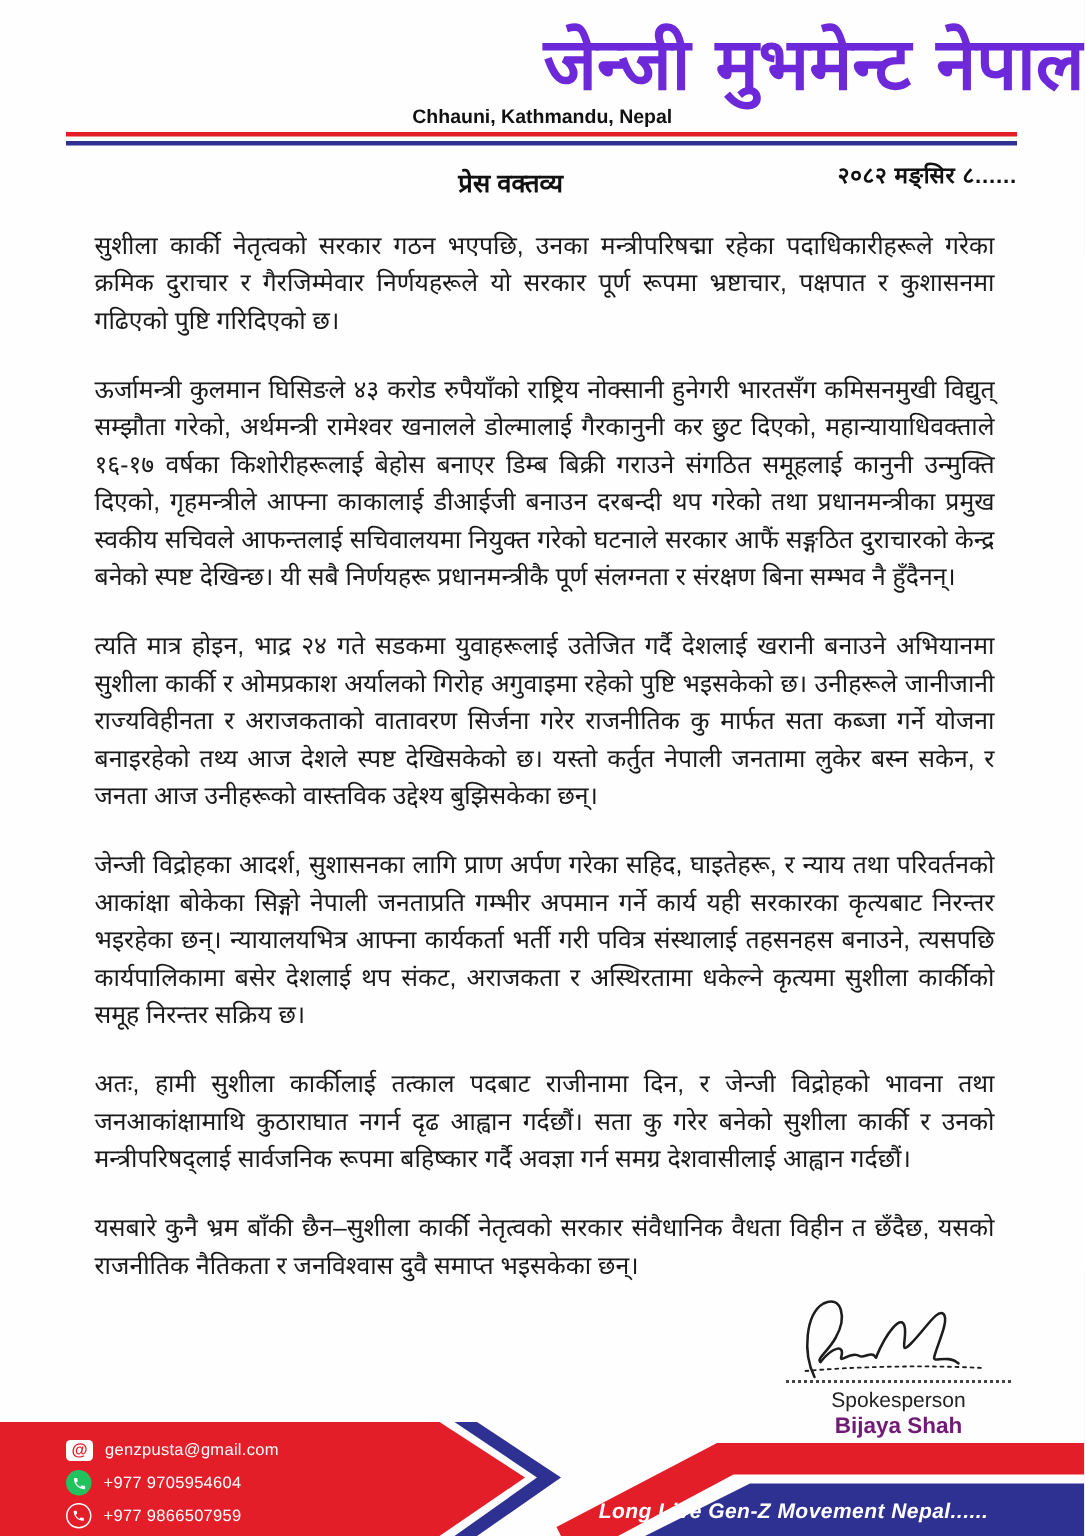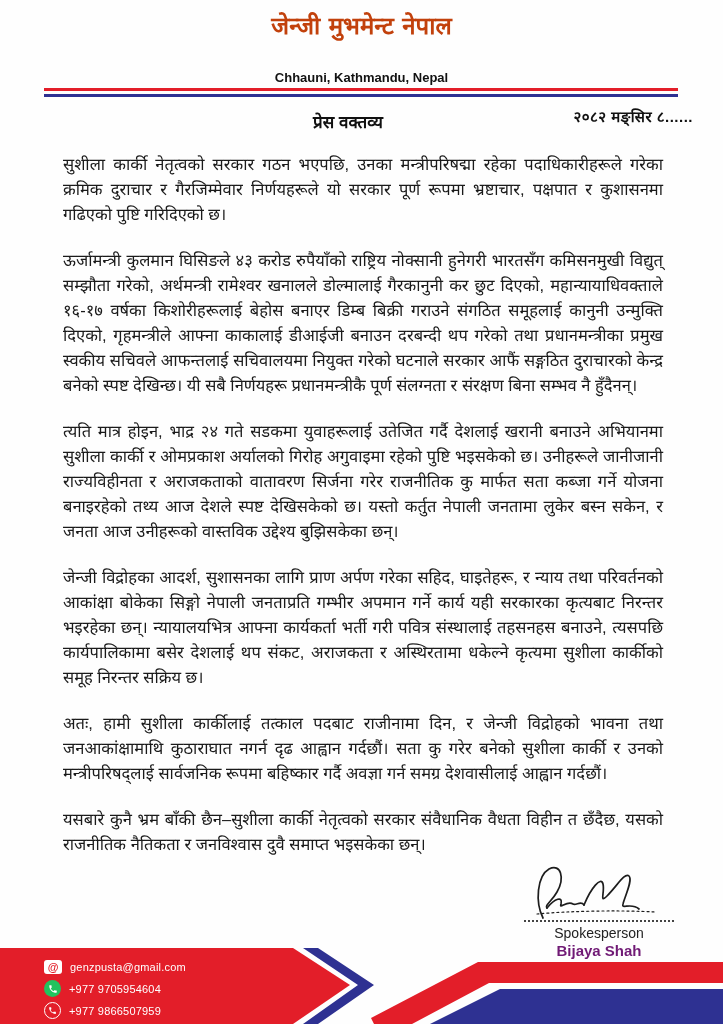--- a/index.html
+++ b/index.html
@@ -3,33 +3,33 @@
 <meta charset="utf-8">
 <style>
   html,body{margin:0;padding:0;background:#f4f4f4;}
   .page{
     position:relative;width:723px;height:1024px;background:#fefefe;
     margin:0 auto;overflow:hidden;
     font-family:"Liberation Sans","DejaVu Sans",sans-serif;color:#1c1c1c;
   }
   
   .org-title{
-    position:absolute;top:8px;left:0;right:0;text-align:center;
-    font-size:24px;font-weight:800;color:#c2410c;letter-spacing:0px;
+    position:absolute;top:8px;left:0;right:0;text-align:right;
+    font-size:48px;font-weight:800;color:#6d28d9;letter-spacing:0px;
     font-family:"DejaVu Sans",sans-serif;
   }
   .org-sub{
     position:absolute;top:70px;left:0;right:0;text-align:center;
     font-size:13px;font-weight:700;color:#111;
   }
   .rule{position:absolute;left:44px;right:45px;height:3px;}
   .rule.red{top:88px;background:#e31e29;}
   .rule.blue{top:94px;background:#2e3192;}
   
-  .meta{position:absolute;top:110px;left:63px;right:30px;height:26px;}
+  .meta{position:absolute;top:110px;left:63px;right:45px;height:26px;}
   .doc-type{
     position:absolute;left:0;right:60px;text-align:center;
     font-size:17px;font-weight:700;color:#111;
   }
   .doc-date{
     position:absolute;right:0;top:-4px;
     font-size:15px;font-weight:600;color:#111;letter-spacing:.5px;
   }
   
   .body-text{
@@ -118,14 +118,15 @@
     <div class="contact-row">
       <span class="ic ph">
         <svg width="9" height="9" viewBox="0 0 24 24">
             <path fill="#fff" d="M6.6,10.8c1.5,2.9,3.7,5.1,6.6,6.6l2.2-2.2c0.3-0.3,0.7-0.4,1-0.2c1.1,0.4,2.3,0.6,3.6,0.6c0.6,0,1,0.4,1,1V20c0,0.6-0.4,1-1,1C10.6,21,3,13.4,3,4c0-0.6,0.4-1,1-1h3.5c0.6,0,1,0.4,1,1c0,1.2,0.2,2.4,0.6,3.6c0.1,0.3,0,0.7-0.2,1L6.6,10.8z"></path>
           </svg>
       </span>
       <span class="txt">+977 9866507959</span>
     </div>
   </div>
 
+  <div class="slogan">Long Live Gen-Z Movement Nepal......</div>
 
 </div>
 
 </body></html>

